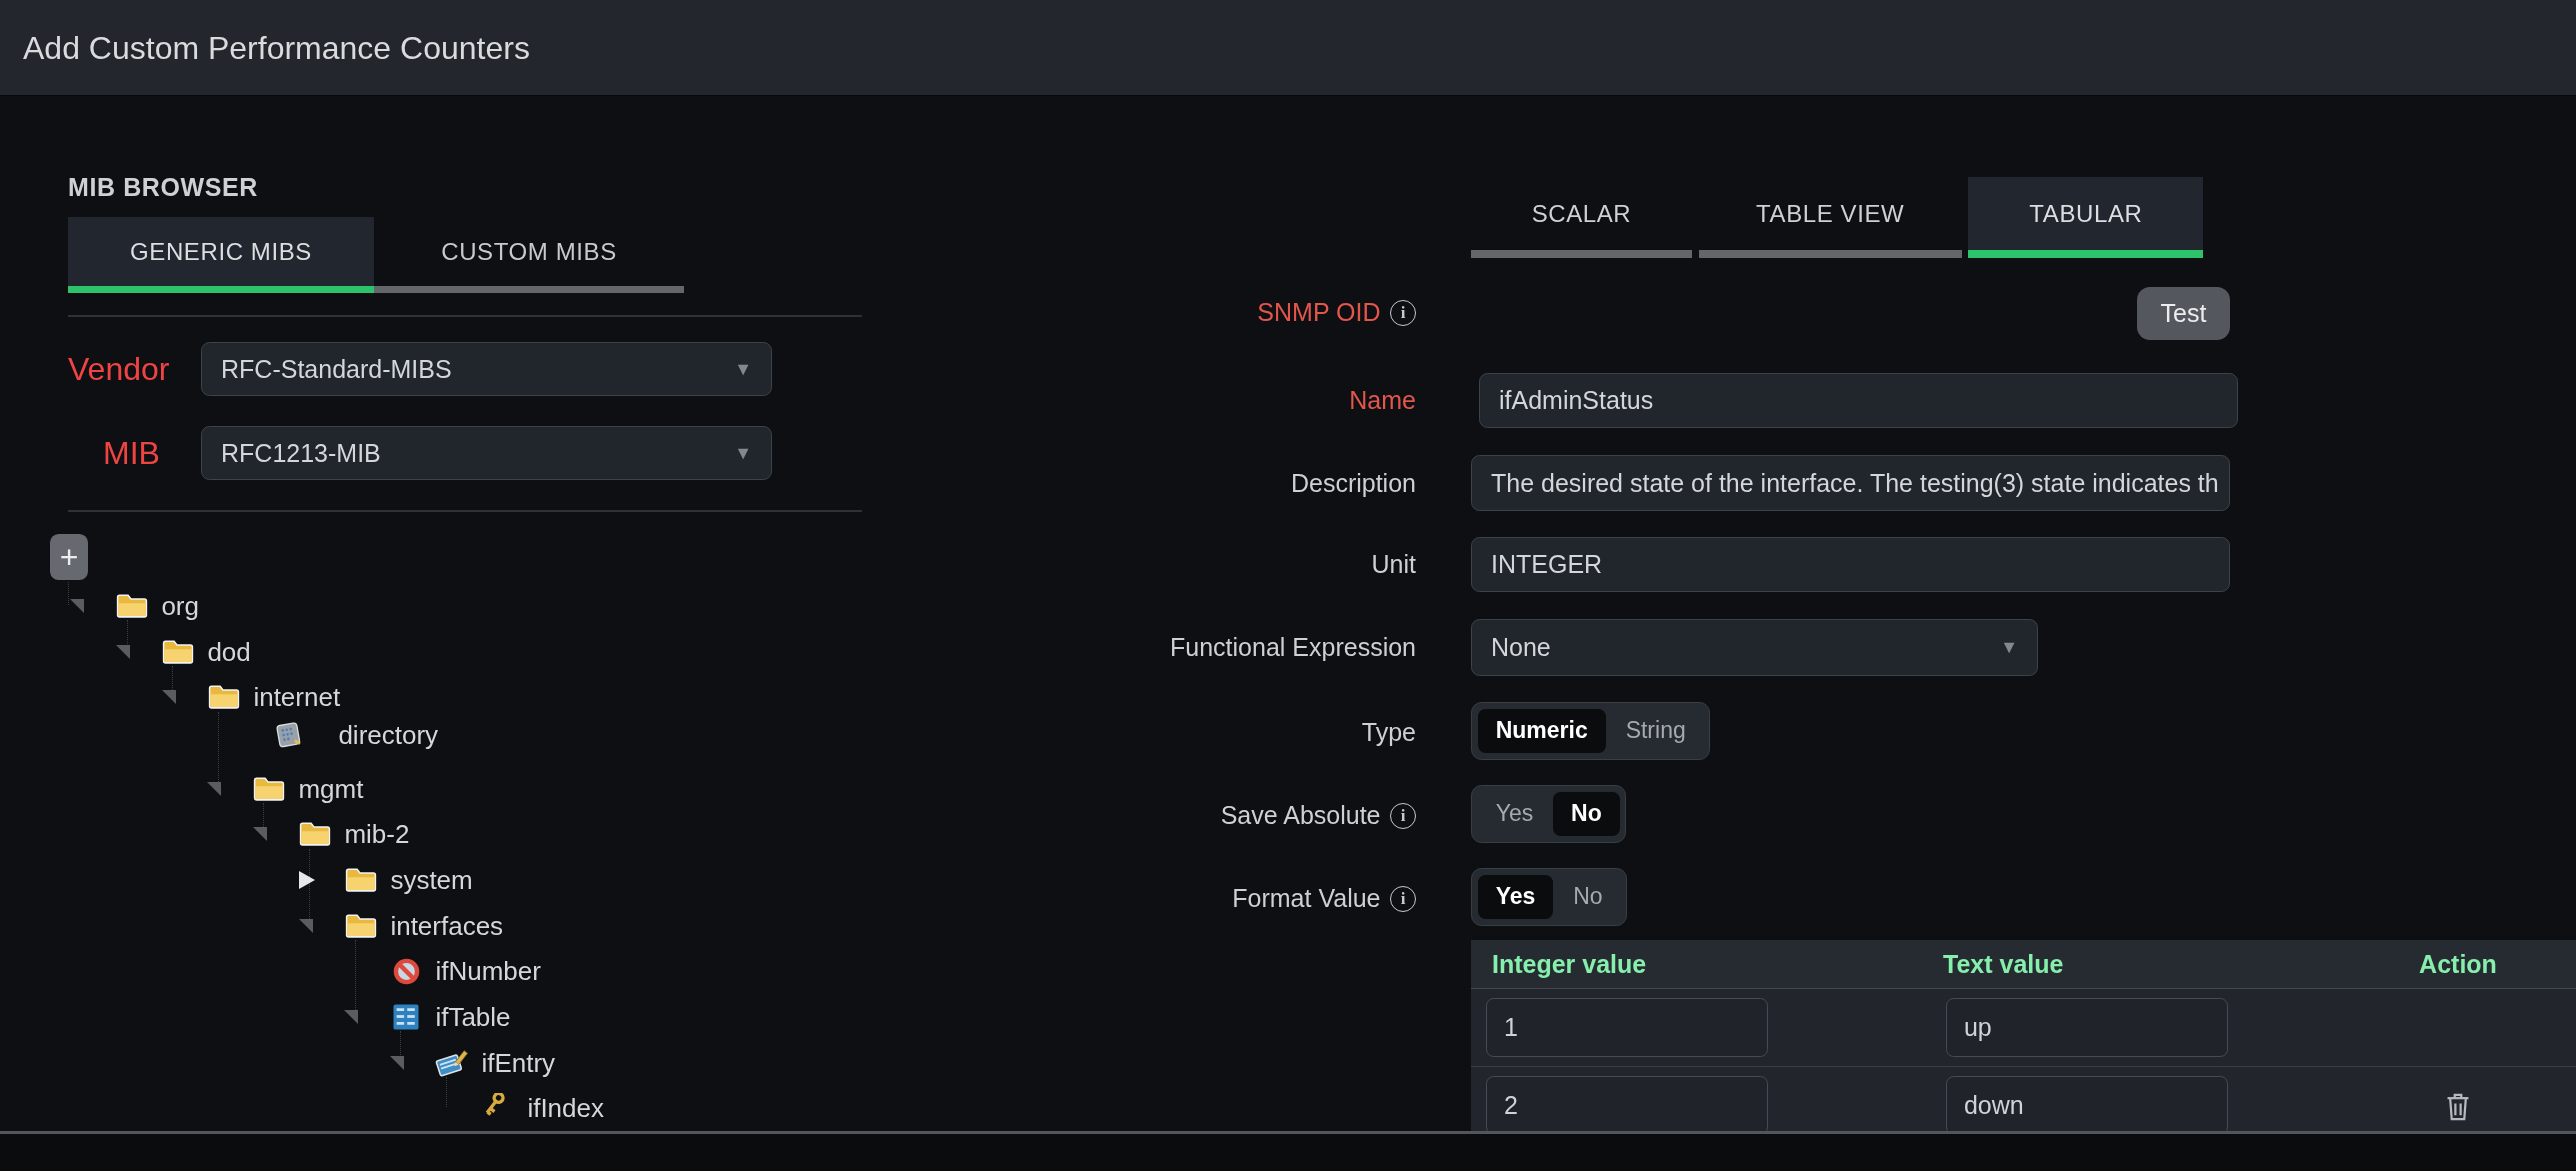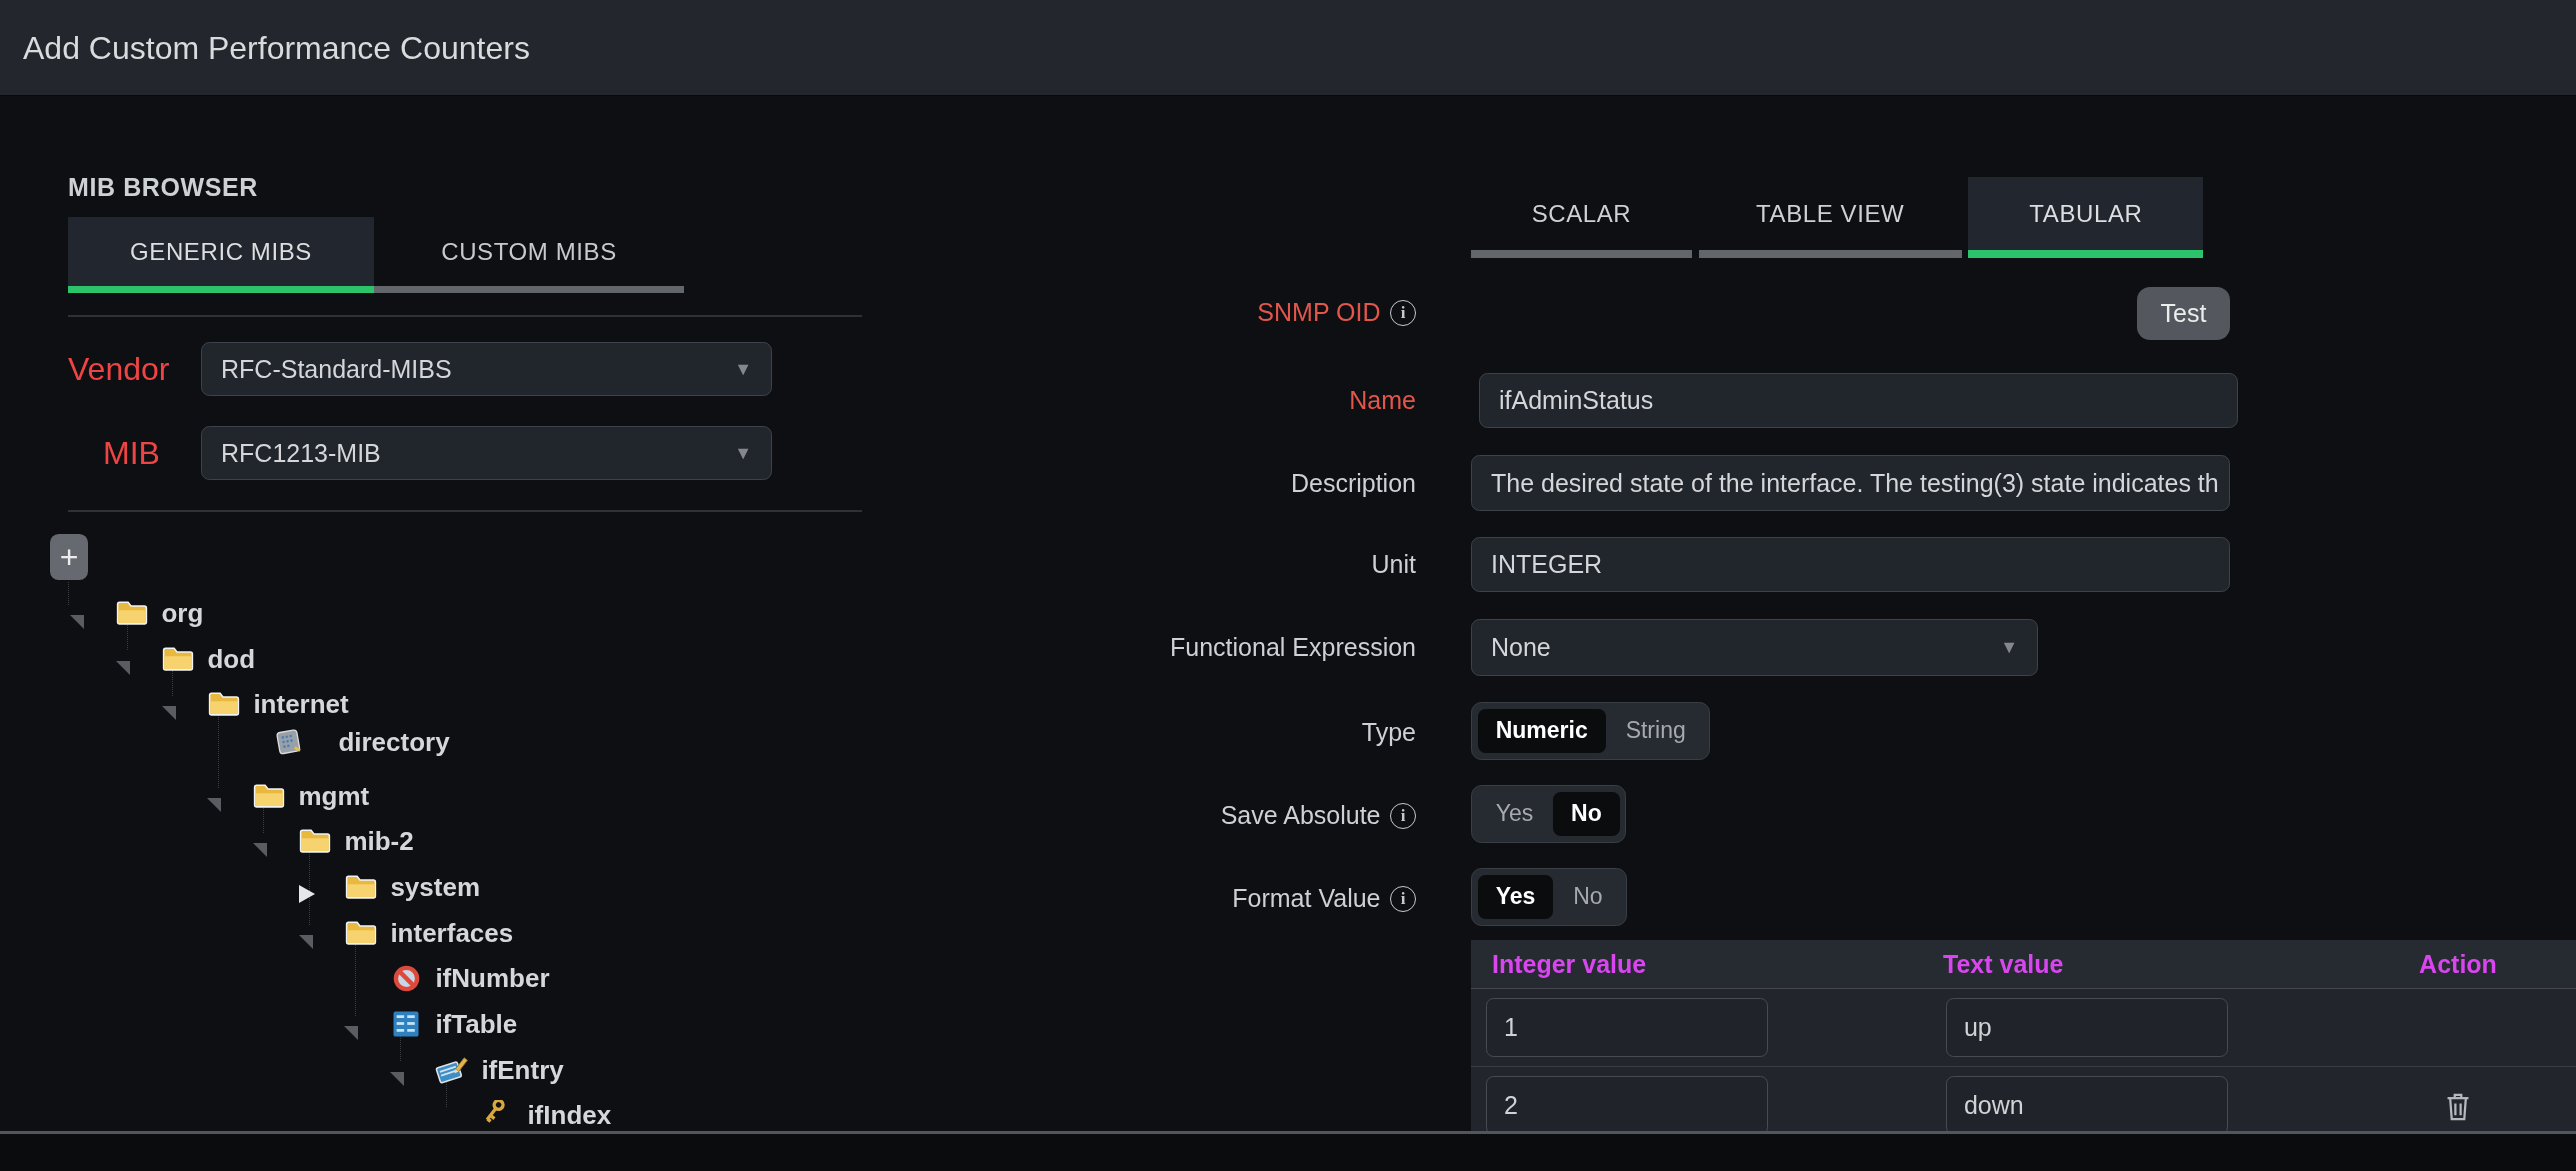--- a/index.html
+++ b/index.html
@@ -16,21 +16,21 @@
   .tabs-left { position:absolute; left:68px; top:217px; display:flex; }
   .ltab { height:76px; display:flex; align-items:center; justify-content:center; font-size:24px; letter-spacing:0.6px; color:#c7cacd; border-bottom:7.6px solid #63666b; cursor:pointer; }
   .ltab.active { background:#22262e; color:#dcdee0; border-bottom-color:#2cc36b; }
   .sep { position:absolute; left:68px; width:794px; height:1.9px; background:#2e3136; }
   .form-lbl-left { position:absolute; font-size:32px; color:#ef4444; height:54px; line-height:54px; }
   .select-box, .input-box { background:#21252c; border:1.9px solid #3e434b; border-radius:8.6px; color:#d4d6d9; font-size:25px; display:flex; align-items:center; padding:0 19px; white-space:nowrap; overflow:hidden; }
   .caret { margin-left:auto; font-size:18px; color:#84888d; flex:0 0 auto; }
   .plus-btn { position:absolute; left:50px; top:534px; width:38px; height:46px; background:#66696f; border-radius:8.6px; color:#eceded; font-size:32px; display:flex; align-items:center; justify-content:center; cursor:pointer; }
 
   
-  .tree-row { position:absolute; height:46px; display:flex; align-items:flex-end; cursor:pointer;font-weight:bold; }
+  .tree-row { position:absolute; height:46px; display:flex; align-items:center; cursor:pointer; }
   .exp-slot { width:46px; display:flex; align-items:center; }
   .exp-open { width:0; height:0; border-top:14.3px solid #595d61; border-left:14.3px solid transparent; margin-left:1.9px; }
   .exp-closed { width:0; height:0; border-left:16px solid #e5e7e9; border-top:9.5px solid transparent; border-bottom:9.5px solid transparent; margin-left:1.9px; }
   .ticon { width:36px; height:32px; display:flex; align-items:center; justify-content:center; }
   .tlabel { margin-left:11.4px; font-size:26px; color:#d5d7da; }
   .guide { position:absolute; width:0; border-left:1.9px dotted #3a3d42; }
 
   
   .tabs-right { position:absolute; left:1471px; top:177px; display:flex; gap:6.7px; }
   .rtab { height:81px; display:flex; align-items:center; justify-content:center; font-size:24px; letter-spacing:0.6px; color:#ced1d4; border-bottom:8.6px solid #63666b; cursor:pointer; }
@@ -40,21 +40,21 @@
   .info-ic { flex:0 0 auto; width:26px; height:26px; border:1.9px solid #c7cacd; border-radius:50%; color:#c7cacd; font-size:17px; font-weight:bold; display:flex; align-items:center; justify-content:center; font-family:"Liberation Serif", serif; }
   .rctl { position:absolute; left:1471px; }
   .test-btn { position:absolute; left:2137px; top:287px; width:93px; height:53px; background:#54575d; border-radius:13px; color:#eceded; font-size:25px; display:flex; align-items:center; justify-content:center; cursor:pointer; }
   .toggle { position:absolute; left:1471px; background:#262a31; border:1.9px solid #3a3f46; border-radius:10.5px; padding:5.7px; display:inline-flex; gap:1.9px; }
   .tseg { font-size:23px; color:#a6a9ad; padding:8.6px 18px; border-radius:7.6px; cursor:pointer; }
   .tseg.sel { background:#0b0c0e; color:#ffffff; font-weight:bold; }
 
   
   .ftable-wrap { position:absolute; left:1471px; top:940px; width:1105px; height:191px; overflow:hidden; }
   .thead, .trow { display:grid; grid-template-columns:472px 1fr 236px; align-items:center; }
-  .thead { height:49px; background:#262a31; border-bottom:1.9px solid #45484e; font-size:25px; font-weight:bold; color:#d946ef; }
+  .thead { height:49px; background:#262a31; border-bottom:1.9px solid #45484e; font-size:25px; font-weight:bold; color:#86efac; }
   .thead .hc1 { padding-left:21px; }
   .thead .hc3 { text-align:center; }
   .trow { height:78px; background:#22262c; border-bottom:1.9px solid #3a3e44; }
   .cell-input { width:282px; height:59px; background:#20242a; border:1.9px solid #474c54; border-radius:7.6px; color:#d0d3d6; font-size:25px; display:flex; align-items:center; padding:0 17px; }
   .ci1 { margin-left:15px; }
   .ci2 { margin-left:2.9px; }
   .acell { display:flex; justify-content:center; }
   .trash-btn { width:32px; height:34px; cursor:pointer; display:flex; }
 
   

